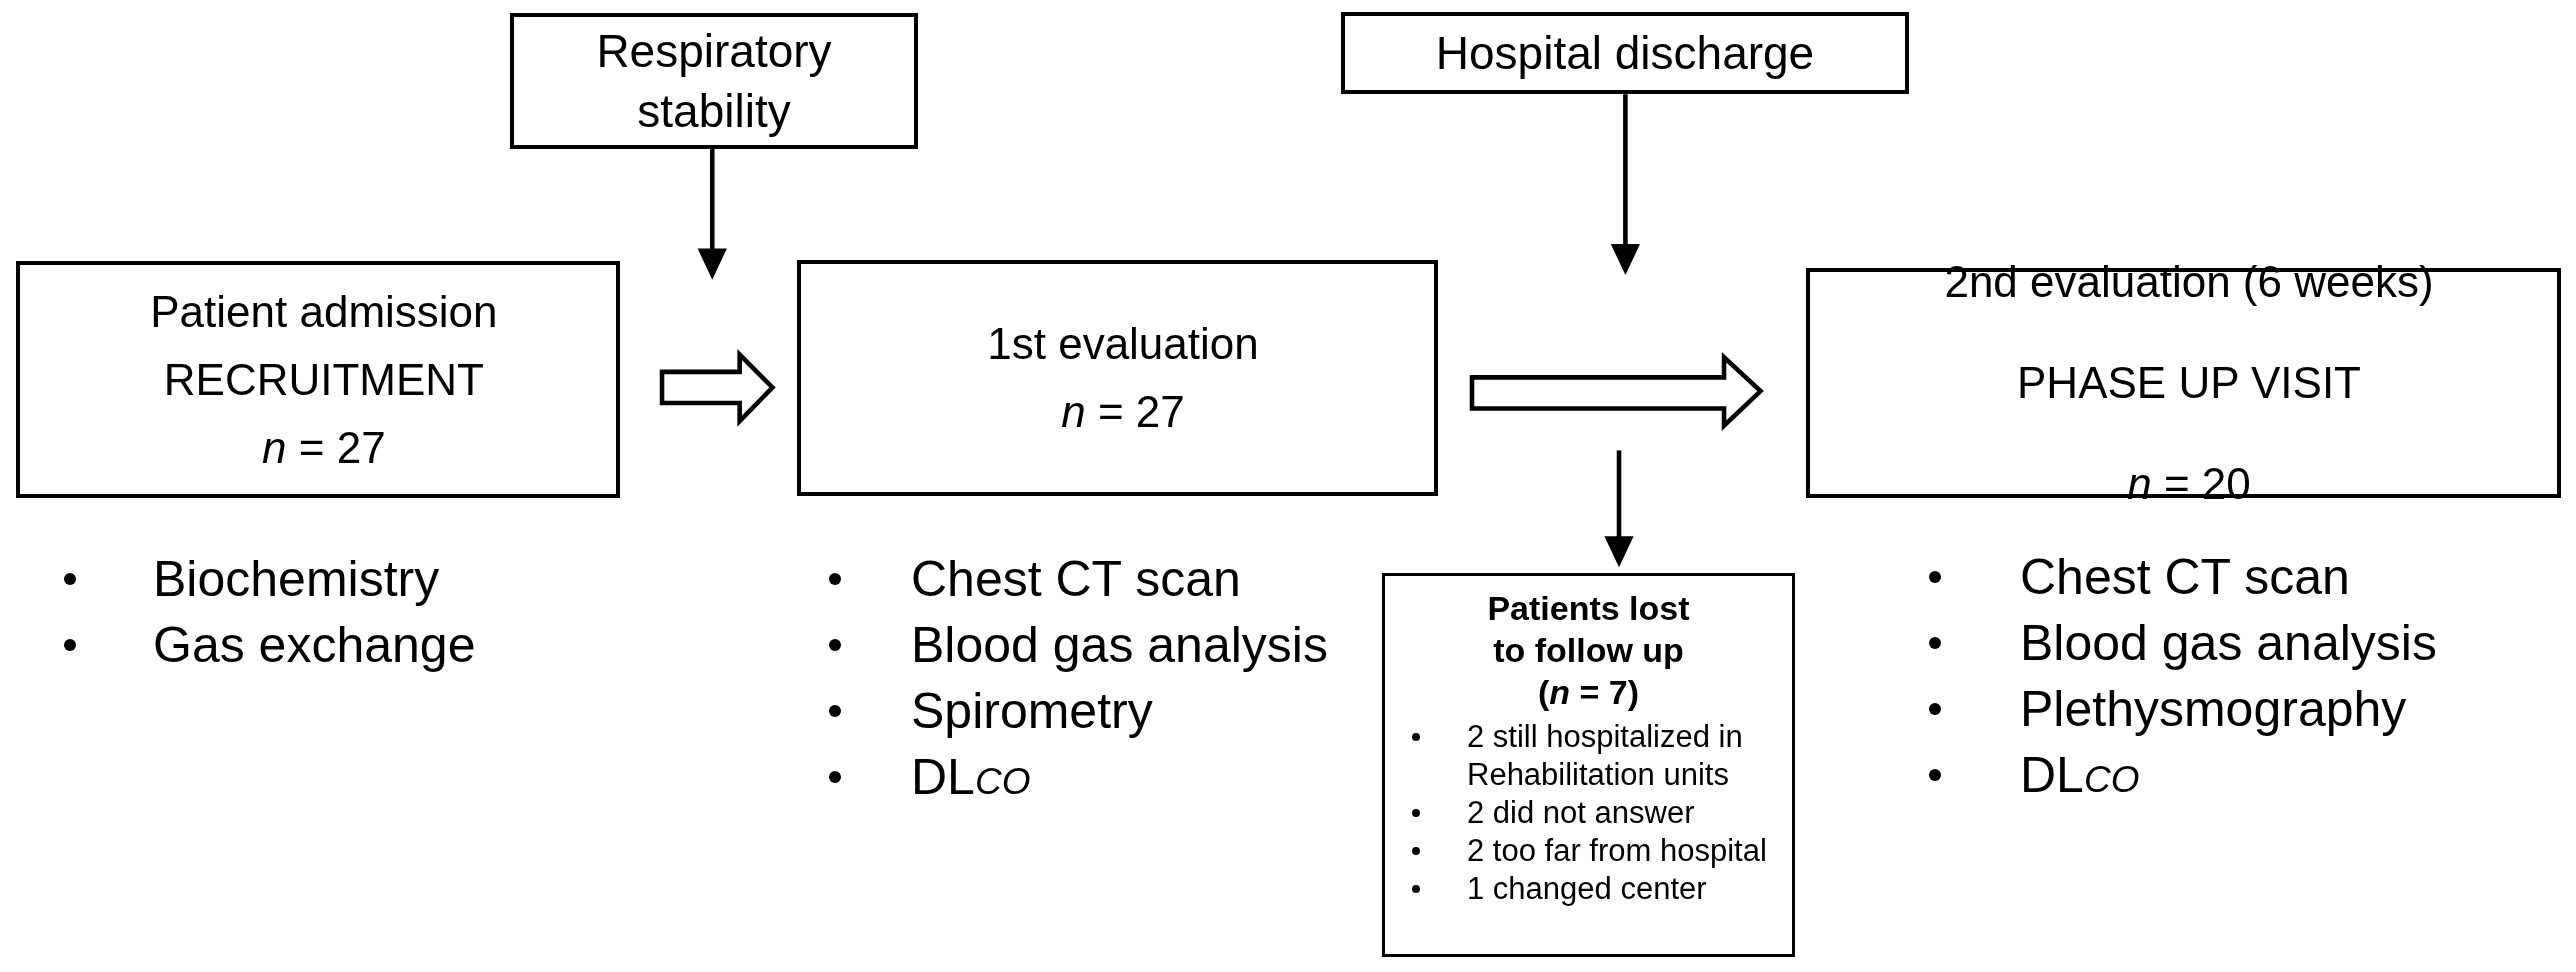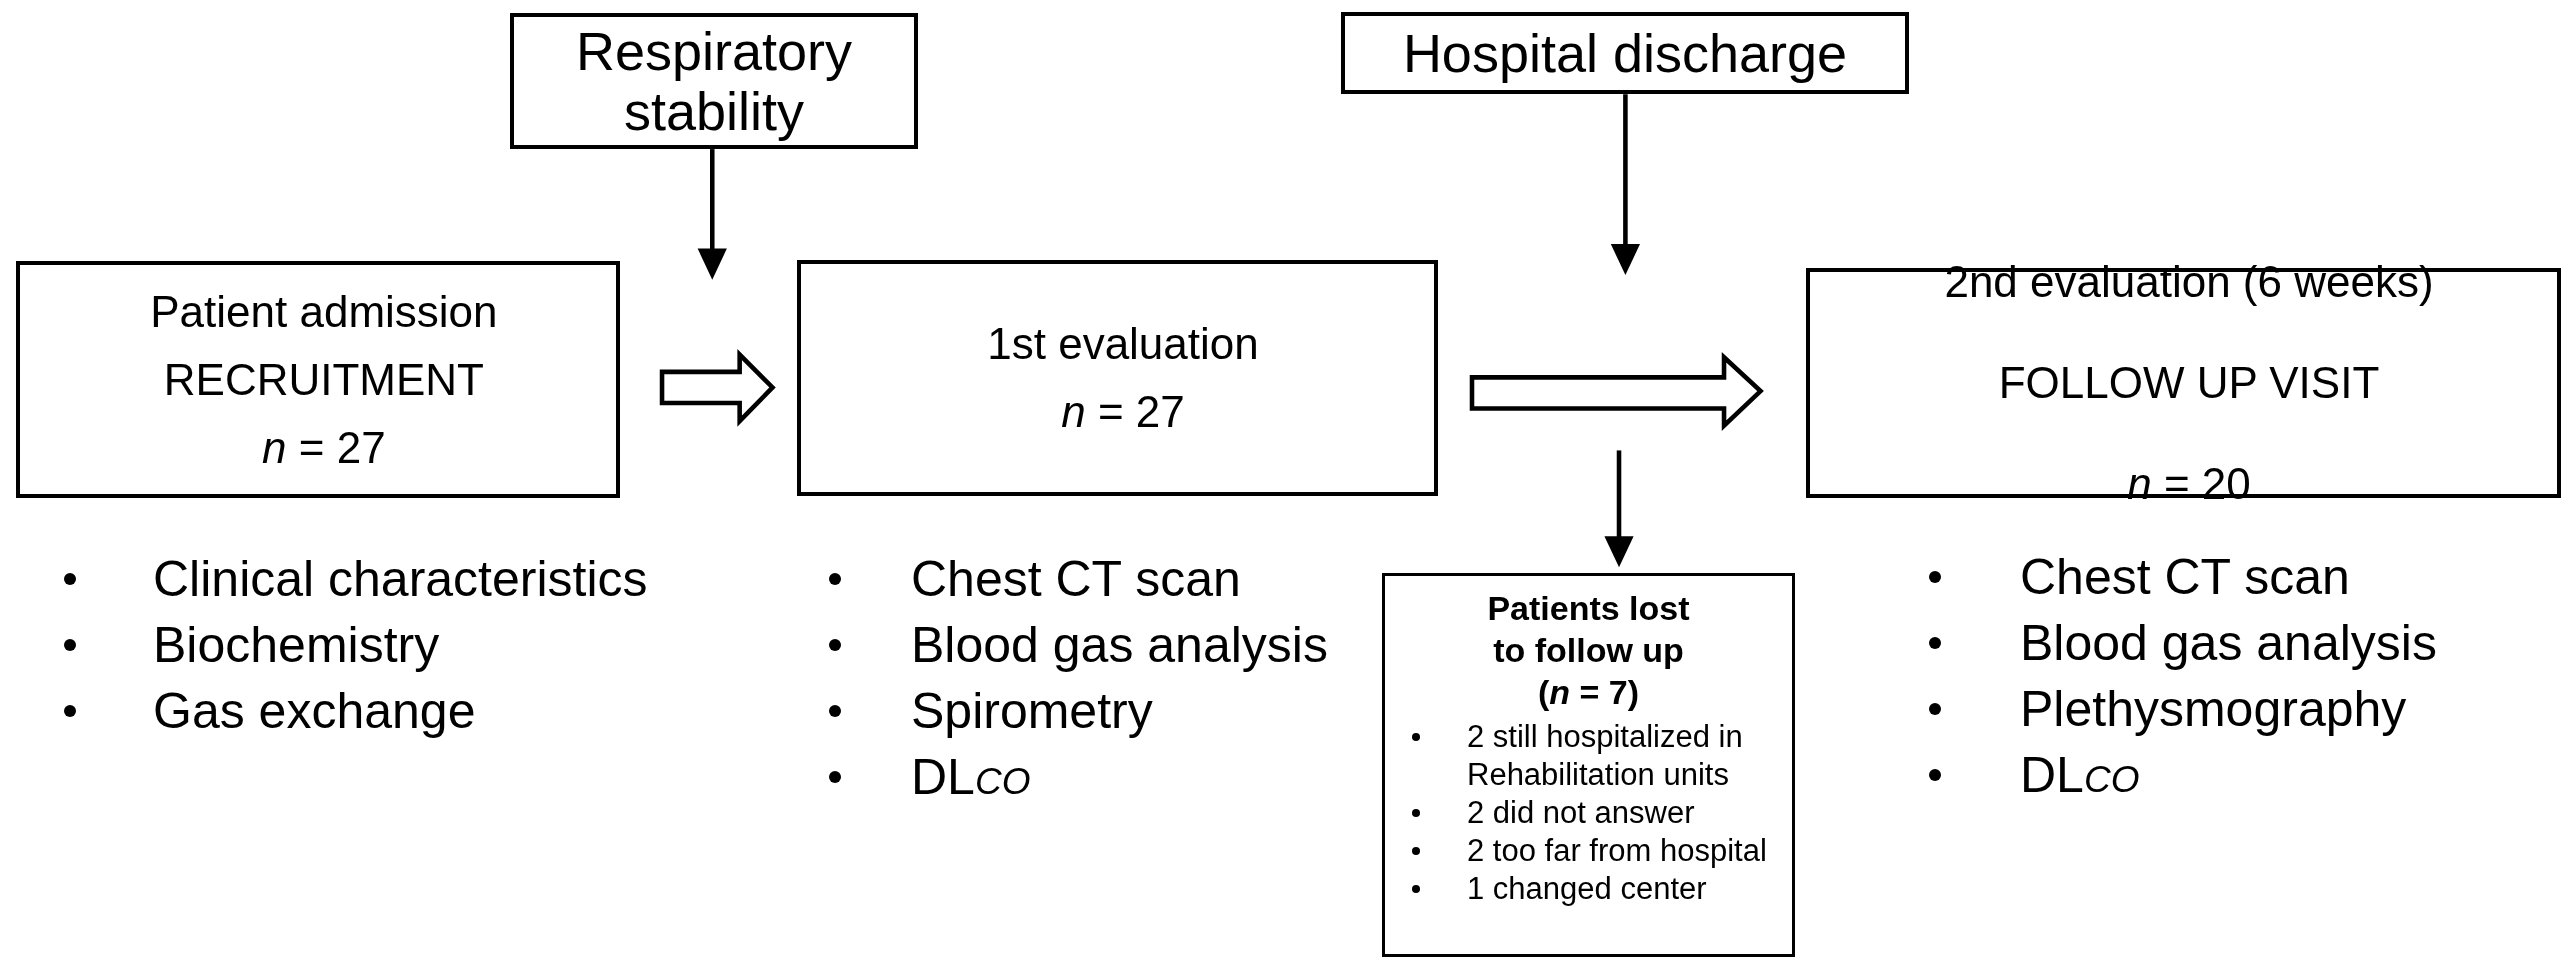--- a/index.html
+++ b/index.html
@@ -27,21 +27,21 @@
     box-sizing: border-box;
     border: 4.6px solid #000000;
     background: #ffffff;
     display: flex;
     flex-direction: column;
     justify-content: center;
     align-items: center;
     text-align: center;
   }
   .small-box {
-    font-size: 54px;
+    font-size: 46px;
     line-height: 60px;
   }
   .main-box {
     font-size: 44px;
     line-height: 68px;
     padding-left: 11px;
   }
   #respiratory-box { left: 510px; top: 12.8px;  width: 408px; height: 136px; }
   #hospital-box    { left: 1341px; top: 12px; width: 568px; height: 82px; }
   #recruitment-box { left: 16.4px;   top: 261px; width: 604px; height: 237px; }
@@ -151,31 +151,25 @@
     <div><span class="it">n</span><span> = 27</span></div>
   </div>
 
   <div class="box main-box" id="acute-box">
     <div>1st evaluation</div>
     <div><span class="it">n</span><span> = 27</span></div>
   </div>
 
   <div class="box main-box" id="followup-box">
     <div>2nd evaluation (6 weeks)</div>
-    <div>FOLLOW UP VISIT</div>
+    <div>PHASE UP VISIT</div>
     <div><span class="it">n</span><span> = 20</span></div>
   </div>
 
   <div class="bullet-list" id="recruitment-list">
-    <div class="list-item">
-      <span class="bullet-col">
-          <span class="dot"></span>
-        </span>
-      <span class="item-text"><span>Clinical characteristics</span></span>
-    </div>
     <div class="list-item">
       <span class="bullet-col">
           <span class="dot"></span>
         </span>
       <span class="item-text"><span>Biochemistry</span></span>
     </div>
     <div class="list-item">
       <span class="bullet-col">
           <span class="dot"></span>
         </span>

